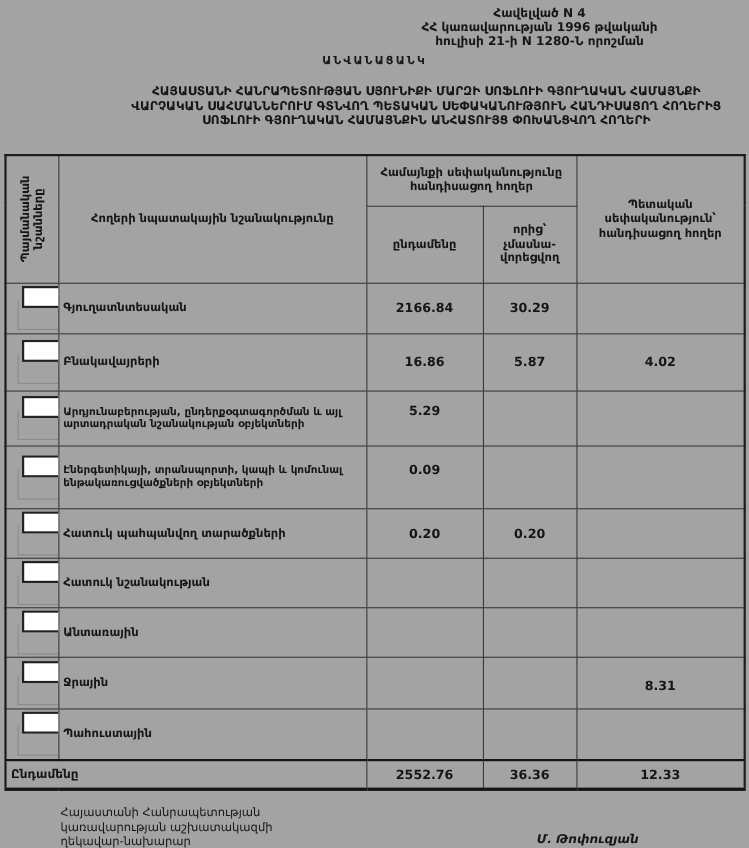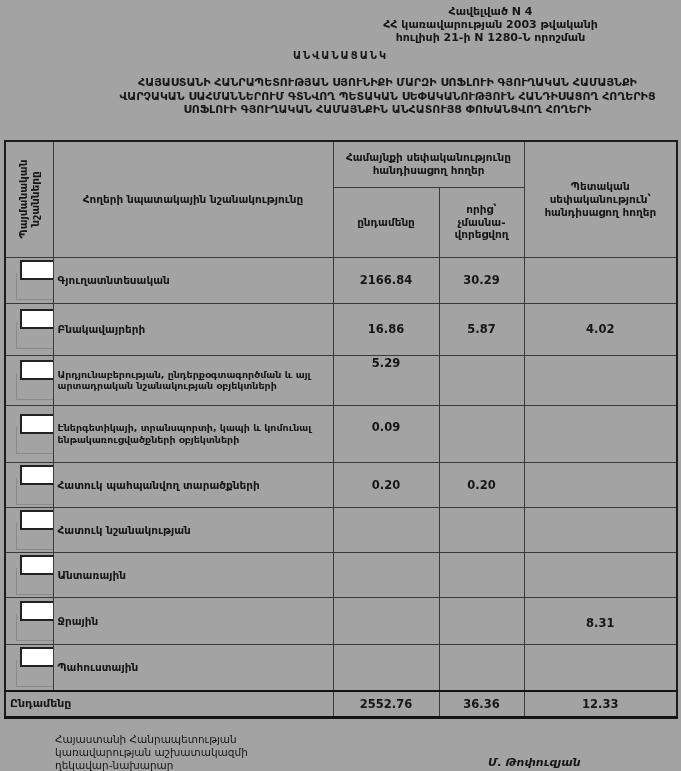--- a/index.html
+++ b/index.html
@@ -79,21 +79,21 @@
     font-size:11px; font-weight:bold;font-style:italic;
   }
 </style>
 </head>
 <body>
 
 <div class="page">
 
   <div class="ref-block">
     <div>Հավելված N 4</div>
-    <div>ՀՀ կառավարության 2003 թվականի</div>
+    <div>ՀՀ կառավարության 1996 թվականի</div>
     <div>հուլիսի 21-ի N 1280-Ն որոշման</div>
   </div>
 
   <div class="doc-title">ԱՆՎԱՆԱՑԱՆԿ</div>
 
   <div class="doc-subtitle">
     <div>ՀԱՅԱՍՏԱՆԻ ՀԱՆՐԱՊԵՏՈՒԹՅԱՆ ՍՅՈՒՆԻՔԻ ՄԱՐԶԻ ՍՈՖԼՈՒԻ ԳՅՈՒՂԱԿԱՆ ՀԱՄԱՅՆՔԻ</div>
     <div>ՎԱՐՉԱԿԱՆ ՍԱՀՄԱՆՆԵՐՈՒՄ ԳՏՆՎՈՂ ՊԵՏԱԿԱՆ ՍԵՓԱԿԱՆՈՒԹՅՈՒՆ ՀԱՆԴԻՍԱՑՈՂ ՀՈՂԵՐԻՑ</div>
     <div>ՍՈՖԼՈՒԻ ԳՅՈՒՂԱԿԱՆ ՀԱՄԱՅՆՔԻՆ ԱՆՀԱՏՈՒՅՑ ՓՈԽԱՆՑՎՈՂ ՀՈՂԵՐԻ</div>
   </div>
@@ -147,21 +147,21 @@
         <td class="val-cell">5.87</td>
         <td class="val-cell">4.02</td>
       </tr>
       <tr style="height:50px">
         <td class="sym-cell">
             <div class="sym-box"></div>
             <div class="sym-bracket"></div>
           </td>
         <td class="label-cell label-small pre">Արդյունաբերության, ընդերքօգտագործման և այլ
 արտադրական  նշանակության  օբյեկտների</td>
-        <td class="val-cell" style="vertical-align:top; padding-top:0;">5.29</td>
+        <td class="val-cell" style="vertical-align:top; padding-top:10px;">5.29</td>
         <td class="val-cell"></td>
         <td class="val-cell"></td>
       </tr>
       <tr style="height:57px">
         <td class="sym-cell">
             <div class="sym-box"></div>
             <div class="sym-bracket"></div>
           </td>
         <td class="label-cell label-small pre">Էներգետիկայի,  տրանսպորտի,  կապի  և  կոմունալ
 ենթակառուցվածքների  օբյեկտների</td>

